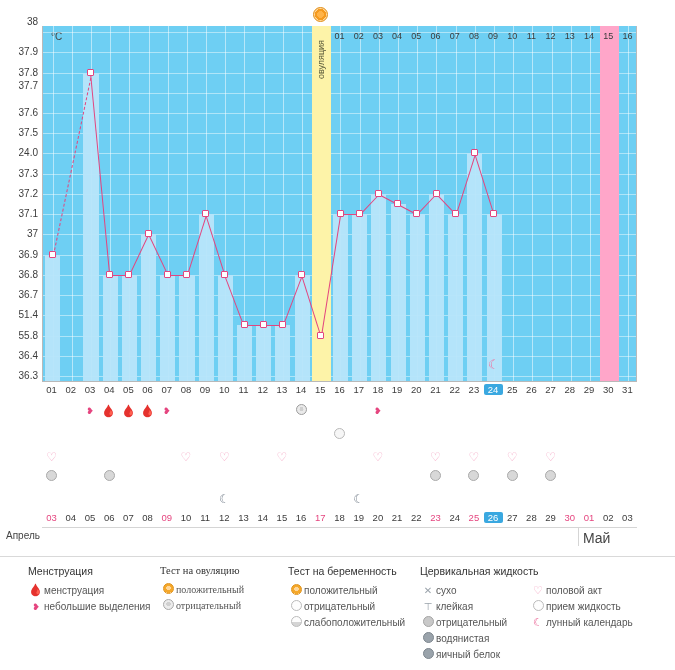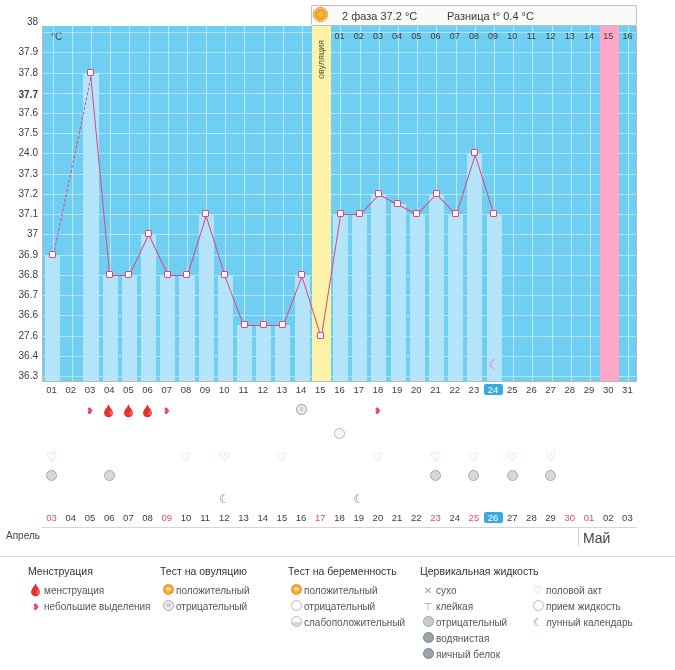--- a/index.html
+++ b/index.html
@@ -90,24 +90,20 @@
   .dot-half { display: inline-block; width: 11px; height: 11px; border-radius: 50%;
               background: linear-gradient(180deg,#fdfdfd 0 50%, #d5d5d5 50% 100%); border: 1px solid #bbb; }
   .dot-grey { display: inline-block; width: 11px; height: 11px; border-radius: 50%; background: #c9c9c9; border: 1px solid #a5a5a5; }
   .dot-dark { display: inline-block; width: 11px; height: 11px; border-radius: 50%; background: #9aa3ab; border: 1px solid #7d868e; }
 </style>
 </head>
 <body>
 
 <div id="app">
 
-  <div class="hdr hdr-r">
-    <span style="left:30px">2 фаза 37.2 °C</span>
-    <span style="left:135px">Разница t° 0.4 °C</span>
-  </div>
   <div class="ovul-marker"></div>
 
   <div id="chart">
     <div class="unit">°C</div>
     <div id="gridlines">
         <div class="gridline" style="top: 6px;"></div>
         <div class="gridline" style="top: 26.2px;"></div>
         <div class="gridline" style="top: 46.5px;"></div>
         <div class="gridline" style="top: 66.7px;"></div>
         <div class="gridline" style="top: 86.9px;"></div>
@@ -295,33 +291,33 @@
         <div class="pt" style="left: 431.9px; top: 127.4px;"></div>
         <div class="seg" style="left: 431.9px; top: 127.4px; width: 63.7px; transform: rotate(72.45deg);"></div>
         <div class="pt" style="left: 451px; top: 188.1px;"></div>
         <div class="moon-chart" style="left: 445px; top: 331px;">☾</div>
       </div>
   </div>
   <div id="ylabels">
       <div class="ylab" style="top: 16px;">38</div>
       <div class="ylab" style="top: 46.2px;">37.9</div>
       <div class="ylab" style="top: 66.5px;">37.8</div>
-      <div class="ylab" style="top: 89px; font-weight: bold;">37.7</div>
+      <div class="ylab" style="top: 80px;">37.7</div>
       <div class="ylab" style="top: 106.9px;">37.6</div>
       <div class="ylab" style="top: 127.2px;">37.5</div>
       <div class="ylab" style="top: 147.4px;">24.0</div>
       <div class="ylab" style="top: 167.6px;">37.3</div>
       <div class="ylab" style="top: 187.9px;">37.2</div>
       <div class="ylab" style="top: 208.1px;">37.1</div>
       <div class="ylab" style="top: 228.4px;">37</div>
       <div class="ylab" style="top: 248.6px;">36.9</div>
       <div class="ylab" style="top: 268.8px;">36.8</div>
       <div class="ylab" style="top: 289.1px;">36.7</div>
-      <div class="ylab" style="top: 309.3px;">36.6</div>
-      <div class="ylab" style="top: 329.5px;">27.6</div>
+      <div class="ylab" style="top: 309.3px;">51.4</div>
+      <div class="ylab" style="top: 329.5px;">55.8</div>
       <div class="ylab" style="top: 349.8px;">36.4</div>
       <div class="ylab" style="top: 370px;">36.3</div>
     </div>
   <div id="axis2" style="position: absolute; left: 42px; top: 31px; width: 595px; height: 14px;">
       <div style="position: absolute; width: 19.1935px; text-align: center; font-size: 9px; color: rgb(59, 59, 59); left: 287.9px;">01</div>
       <div style="position: absolute; width: 19.1935px; text-align: center; font-size: 9px; color: rgb(59, 59, 59); left: 307.1px;">02</div>
       <div style="position: absolute; width: 19.1935px; text-align: center; font-size: 9px; color: rgb(59, 59, 59); left: 326.3px;">03</div>
       <div style="position: absolute; width: 19.1935px; text-align: center; font-size: 9px; color: rgb(59, 59, 59); left: 345.5px;">04</div>
       <div style="position: absolute; width: 19.1935px; text-align: center; font-size: 9px; color: rgb(59, 59, 59); left: 364.7px;">05</div>
       <div style="position: absolute; width: 19.1935px; text-align: center; font-size: 9px; color: rgb(59, 59, 59); left: 383.9px;">06</div>
@@ -450,21 +446,21 @@
         <div class="lg-title">Менструация</div>
         <div class="lg-item">
           <span class="ic"><span style="color:#e5457f;font-size:12px">🩸</span></span>
           <span class="tx">менструация</span>
         </div>
         <div class="lg-item">
           <span class="ic"><span style="color:#e5457f;font-size:9px">❥</span></span>
           <span class="tx">небольшие выделения</span>
         </div>
       </div>
-      <div class="lg-col" style="left: 160px;">
+      <div class="lg-col" style="left: 160px; font-family: Liberation Serif, serif;">
         <div class="lg-title">Тест на овуляцию</div>
         <div class="lg-item">
           <span class="ic"><span class="dot-pos"></span></span>
           <span class="tx">положительный</span>
         </div>
         <div class="lg-item">
           <span class="ic"><span class="dot-neg"></span></span>
           <span class="tx">отрицательный</span>
         </div>
       </div>

